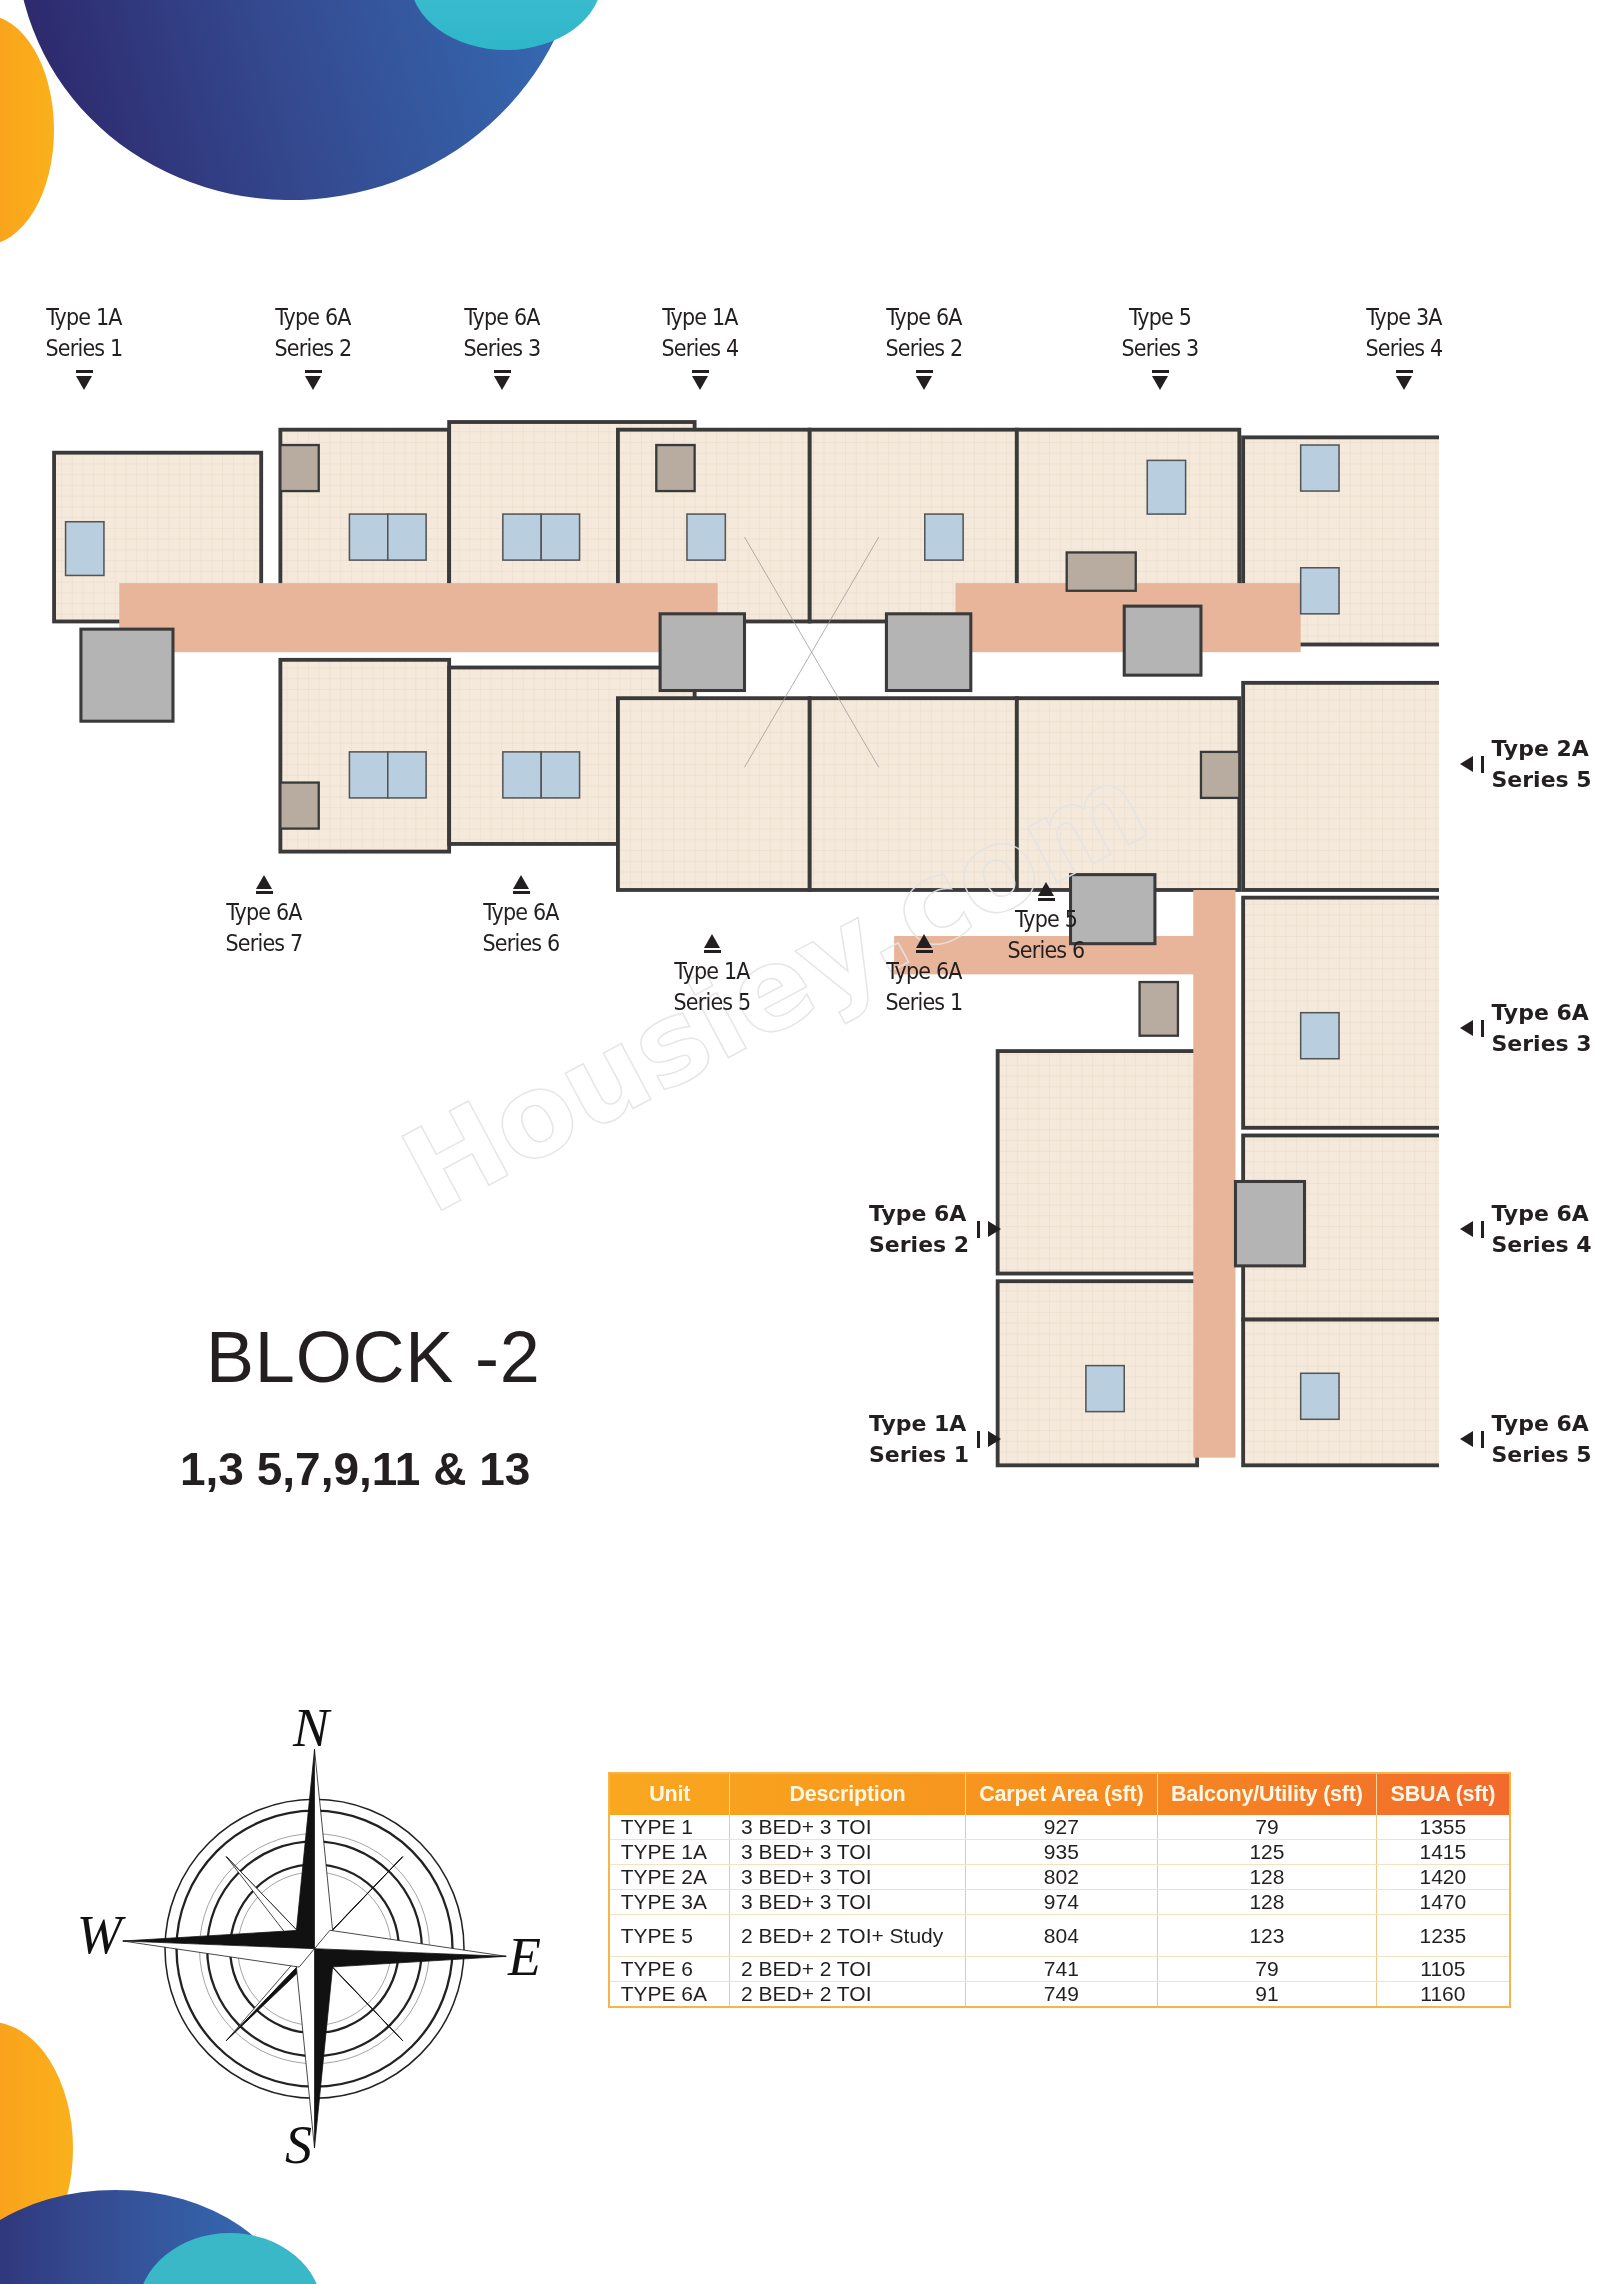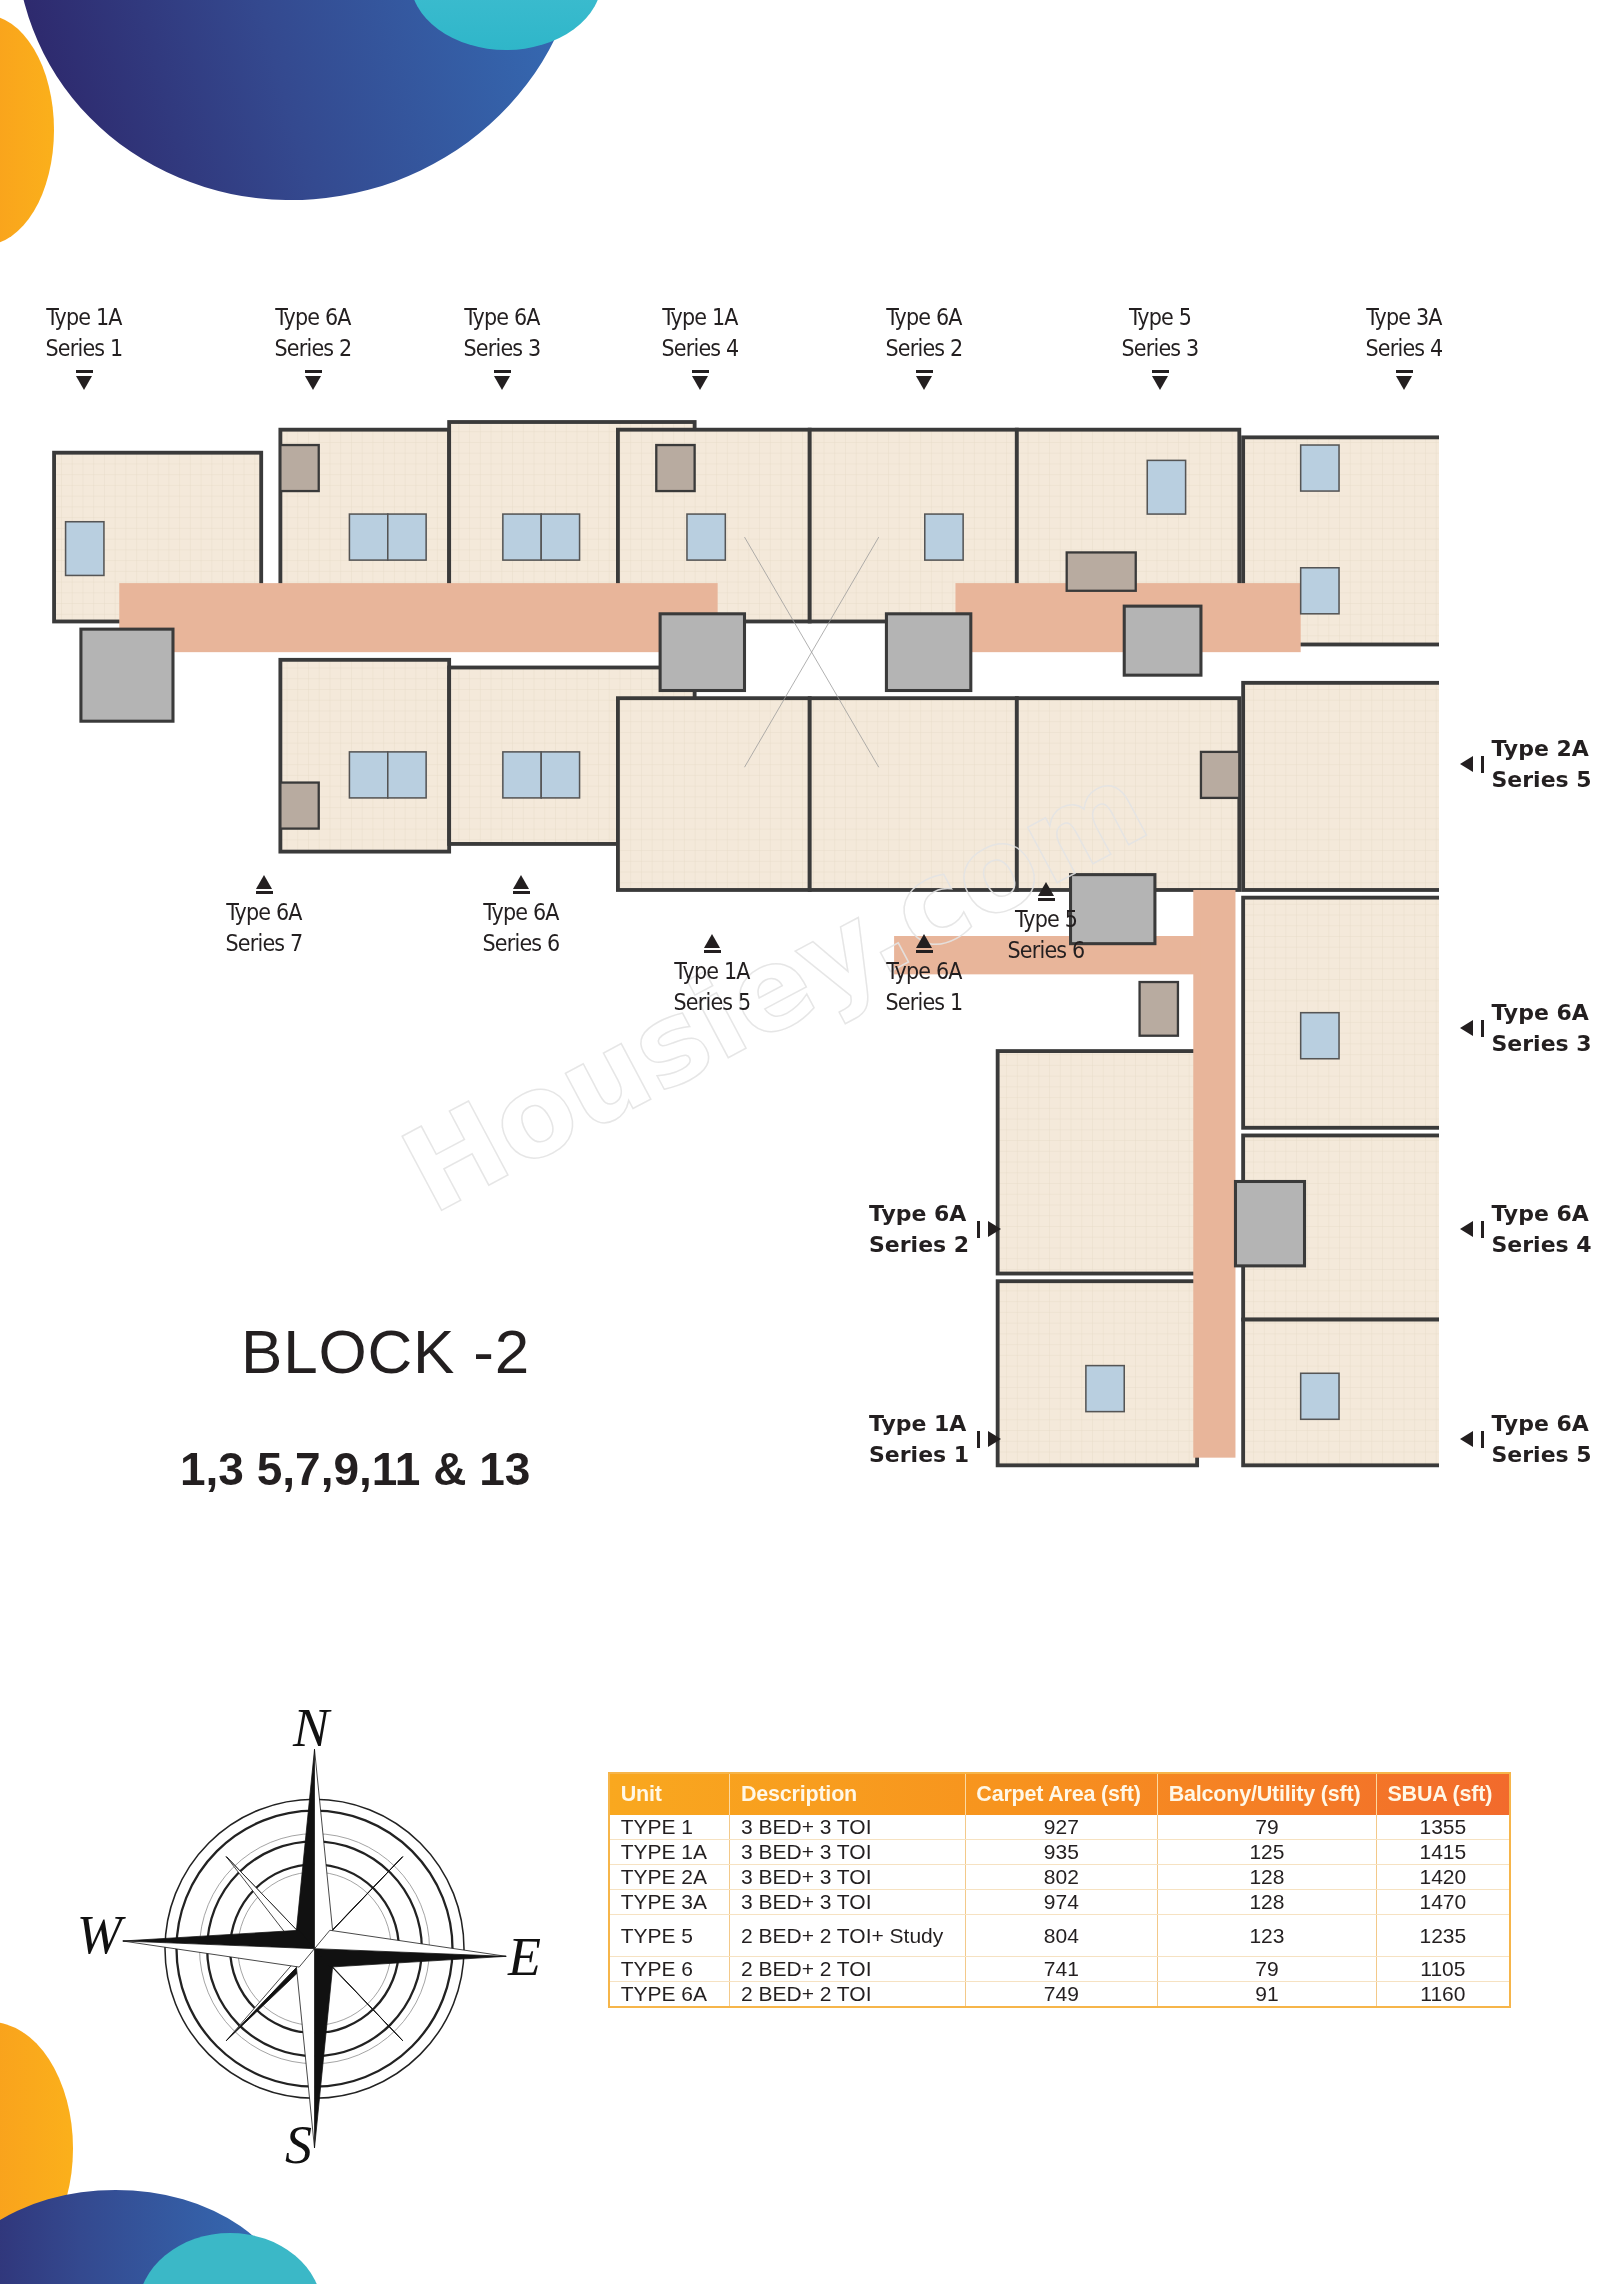--- a/index.html
+++ b/index.html
@@ -60,22 +60,22 @@
   .side-label .txt { font-family: "DejaVu Sans", sans-serif; font-size: 22px; line-height: 31px; color:#231f20; font-weight: 600; }
   .arrow-left { width:0; height:0; border-top: 8.4px solid transparent; border-bottom: 8.4px solid transparent; border-right: 13px solid #231f20; }
   .arrow-right { width:0; height:0; border-top: 8.4px solid transparent; border-bottom: 8.4px solid transparent; border-left: 13px solid #231f20; }
   .vbar { width: 3.1px; height: 17px; background:#231f20; }
 
   
   .floorplan { left: 50px; top: 399px; width: 1389px; height: 1074px; }
 
   
   .block-title {
-    left: 206px; top: 1316px; font-size: 62px; font-weight: 400; color: #231f20;
-    font-family: "Liberation Sans", sans-serif; letter-spacing: 0.8px; margin-left: 35px;
+    left: 206px; top: 1316px; font-size: 72px; font-weight: 400; color: #231f20;
+    font-family: "Liberation Sans", sans-serif; letter-spacing: 0.8px;
   }
   .block-floors {
     left: 180px; top: 1442px; font-size: 46px; font-weight: 700; color: #231f20;
     font-family: Liberation Sans, sans-serif;
   }
 
   
   .watermark {
     left: 445px; top: 1105px; font-size: 115px; font-family: "DejaVu Sans", sans-serif;
     font-weight: 700; color: transparent; -webkit-text-stroke: 1.5px #e4e4e4;
@@ -89,21 +89,21 @@
 
   
   .area-table {
     left: 608px; top: 1772px; width: 903px; border-collapse: collapse;
     border: 2.3px solid #f6b54a; font-family: "Liberation Sans", sans-serif;
   }
   .area-table thead tr {
     background: linear-gradient(90deg, #f9a81f 0%, #f7931e 45%, #f26a2c 100%);
   }
   .area-table th {
-    color: #fff7e6; font-size: 21.5px; font-weight: 700; text-align: left;
+    color: #fff7e6; font-size: 21.5px; font-weight: 700; text-align: center;
     height: 41px; padding: 0 10.7px; border-right: 1.5px solid #fcd9a0; letter-spacing: -0.2px;
   }
   .area-table th:last-child { border-right: none; }
   .area-table td {
     font-size: 21px; height: 20px; padding: 0 10.7px; color: #231f20;
     border-right: 1.5px solid #f3c98a; border-bottom: 1.5px solid #f6e2c2;
   }
   .area-table td.c { text-align: center; }
   .area-table td:last-child { border-right: none; }
   .area-table tr.tall td { height: 41px; }

